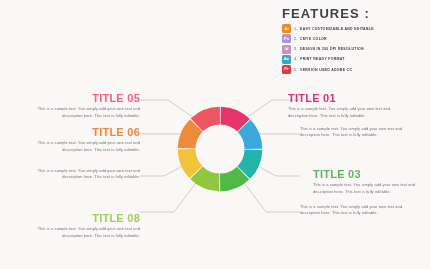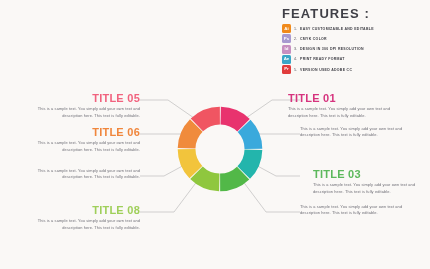--- a/index.html
+++ b/index.html
@@ -165,16 +165,16 @@
       <div class="blk-body">This is a sample text. You simply add your own text and description here. This text is fully editable.</div>
     </div>
     <div class="blk left" style="left: 32px; top: 126px;">
       <div class="blk-title" style="color: rgb(240, 134, 60);">TITLE 06</div>
       <div class="blk-body">This is a sample text. You simply add your own text and description here. This text is fully editable.</div>
     </div>
     <div class="blk left" style="left: 32px; top: 168px;">
       <div class="blk-body">This is a sample text. You simply add your own text and description here. This text is fully editable.</div>
     </div>
     <div class="blk left" style="left: 32px; top: 204px;">
-      <div class="blk-title" style="color: rgb(159, 207, 90);">TITLE 08</div>
+      <div class="blk-title" style="color: rgb(159, 207, 90); margin-top: 8px;">TITLE 08</div>
       <div class="blk-body">This is a sample text. You simply add your own text and description here. This text is fully editable.</div>
     </div>
   </div>
 
 </body></html>

